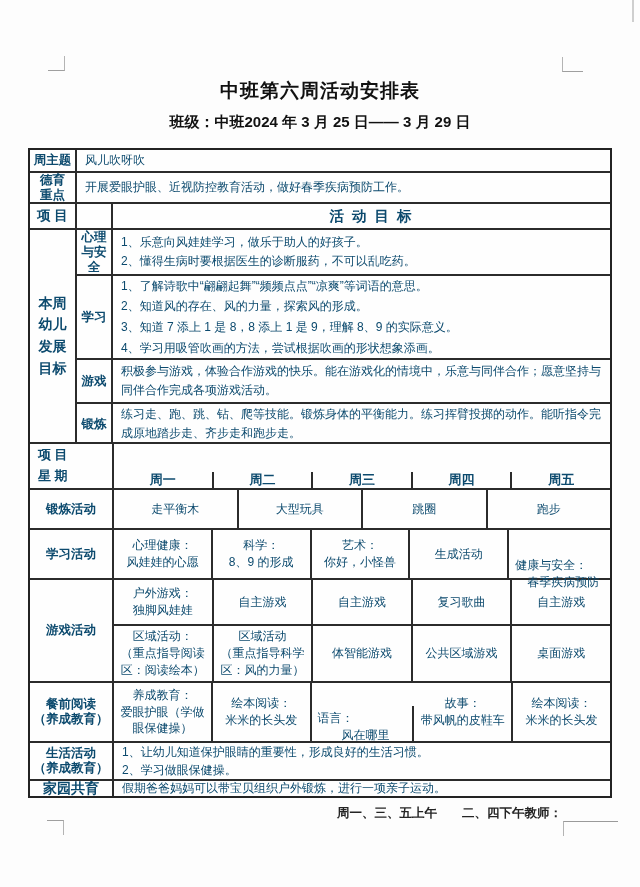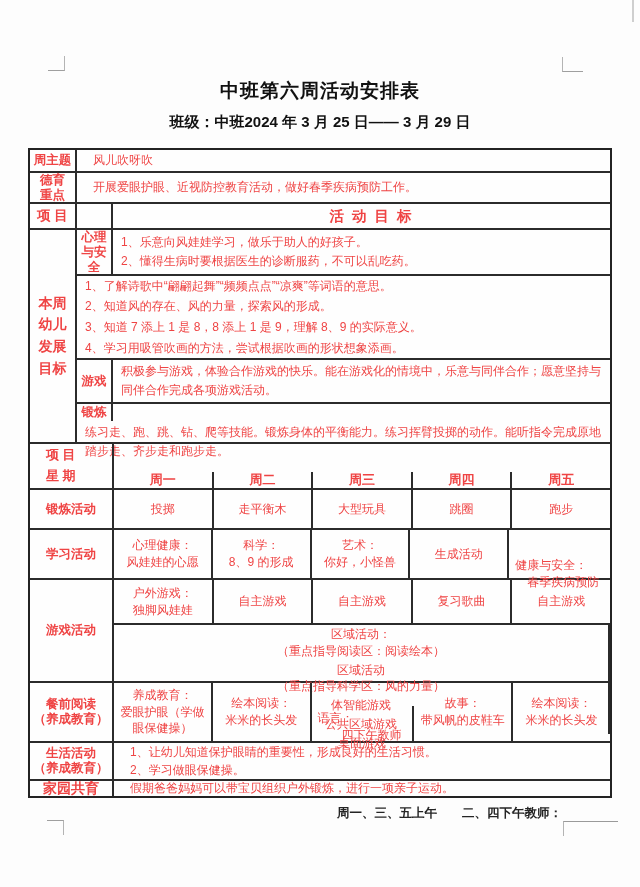--- a/index.html
+++ b/index.html
@@ -20,41 +20,41 @@
 
   .title { position:absolute; top:78px; left:0; width:100%; text-align:center;
            font-size:19px; font-weight:bold; letter-spacing:1px; color:#111; }
   .meta  { position:absolute; top:113px; left:30px; right:30px;
            display:flex; justify-content:center; font-size:15px; font-weight:bold; color:#111; }
 
   .tbl { position:absolute; left:28px; top:148px; width:584px; border:2.5px solid #232323; background:#fefefe; }
   .t-row { display:flex; border-bottom:2px solid #2b2b2b; }
   .t-row:last-child { border-bottom:none; }
   .cell { border-right:2px solid #2b2b2b; display:flex; align-items:center; justify-content:center;
-          text-align:center; padding:1px 3px; font-size:12px; line-height:1.4; color:#ef4444; }
+          text-align:center; padding:1px 3px; font-size:12px; line-height:1.4; color:#0c4a6e; }
   .cell:last-child { border-right:none; }
   .grow { flex:1; }
-  .left { justify-content:flex-start; text-align:left; padding-left:16px; }
+  .left { justify-content:flex-start; text-align:left; padding-left:8px; }
   .lbl  { font-weight:bold; font-size:12.5px; line-height:1.2; }
   .colA { width:47px; flex:none; }
   .colB { width:36px; flex:none; }
   .wlbl { width:84px; flex:none; }
   .day  { flex:1; padding:1px 2px; }
   .al   { justify-content:flex-start; text-align:left; align-items:flex-start; padding-top:4px; padding-left:6px;margin-top:23px; }
 
   .rh1{height:23px}.rh2{height:31px}.rh3{height:26px}
   .rdev{height:214px}.rweek{height:46px}.rex{height:40px}.rlearn{height:50px}
   .rgame{height:103px}.rread{height:60px}.rlife{height:38px}.rhome{height:15px}
 
   .goalhdr { font-size:14.5px; font-weight:bold; letter-spacing:2px;margin-left:20px; }
   .itemlbl { font-size:13.5px; }
   .sidelbl { font-size:14px; line-height:1.55; }
   .devcol { flex:1; display:flex; flex-direction:column; }
   .sub { display:flex; border-bottom:2px solid #2b2b2b; }
-  .sub:last-child { border-bottom:none;flex-direction:column; }
+  .sub:last-child { border-bottom:none; }
   .sh1{height:46px}.sh2{height:84px}.sh3{height:44px}.sh4{height:40px}
   .devtxt { line-height:1.6; padding:2px 6px 2px 8px; }
   .learn-lines { line-height:1.72; }
   .cornerlbl { font-size:13px; line-height:1.6; }
   .daylbl { font-size:13px;margin-top:28px; }
   .gamecol { flex:1; display:flex; flex-direction:column;justify-content:flex-end; }
   .gs1{height:47px}.gs2{height:56px}
   .homelbl { font-size:14px; }
   .lifetxt { line-height:1.5; }
 
@@ -105,20 +105,21 @@
 发展
 目标</div>
       <div class="devcol">
         <div class="sub sh1">
           <div class="cell colB lbl pre">心理
 与安全</div>
           <div class="cell grow left pre devtxt">1、乐意向风娃娃学习，做乐于助人的好孩子。
 2、懂得生病时要根据医生的诊断服药，不可以乱吃药。</div>
         </div>
         <div class="sub sh2">
+          <div class="cell colB lbl pre">学习</div>
           <div class="cell grow left pre devtxt learn-lines">1、了解诗歌中“翩翩起舞”“频频点点”“凉爽”等词语的意思。
 2、知道风的存在、风的力量，探索风的形成。
 3、知道 7 添上 1 是 8，8 添上 1 是 9，理解 8、9 的实际意义。
 4、学习用吸管吹画的方法，尝试根据吹画的形状想象添画。</div>
         </div>
         <div class="sub sh3">
           <div class="cell colB lbl pre">游戏</div>
           <div class="cell grow left pre devtxt">积极参与游戏，体验合作游戏的快乐。能在游戏化的情境中，乐意与同伴合作；愿意坚持与同伴合作完成各项游戏活动。</div>
         </div>
         <div class="sub sh4">
@@ -133,21 +134,20 @@
 星 期</div>
       <div class="cell day lbl daylbl">周一</div>
       <div class="cell day lbl daylbl">周二</div>
       <div class="cell day lbl daylbl">周三</div>
       <div class="cell day lbl daylbl">周四</div>
       <div class="cell day lbl daylbl">周五</div>
     </div>
 
     <div class="t-row rex">
       <div class="cell wlbl lbl">锻炼活动</div>
-      <div class="cell day">投掷</div>
       <div class="cell day">走平衡木</div>
       <div class="cell day">大型玩具</div>
       <div class="cell day">跳圈</div>
       <div class="cell day">跑步</div>
     </div>
 
     <div class="t-row rlearn">
       <div class="cell wlbl lbl">学习活动</div>
       <div class="cell day pre">心理健康：
 风娃娃的心愿</div>
@@ -184,21 +184,21 @@
     </div>
 
     <div class="t-row rread">
       <div class="cell wlbl lbl pre">餐前阅读
 （养成教育）</div>
       <div class="cell day pre">养成教育：
 爱眼护眼（学做眼保健操）</div>
       <div class="cell day pre">绘本阅读：
 米米的长头发</div>
       <div class="cell day pre al">语言：
-　　四下午教师</div>
+　　风在哪里</div>
       <div class="cell day pre">故事：
 带风帆的皮鞋车</div>
       <div class="cell day pre">绘本阅读：
 米米的长头发</div>
     </div>
 
     <div class="t-row rlife">
       <div class="cell wlbl lbl pre">生活活动
 （养成教育）</div>
       <div class="cell grow left pre lifetxt">1、让幼儿知道保护眼睛的重要性，形成良好的生活习惯。

